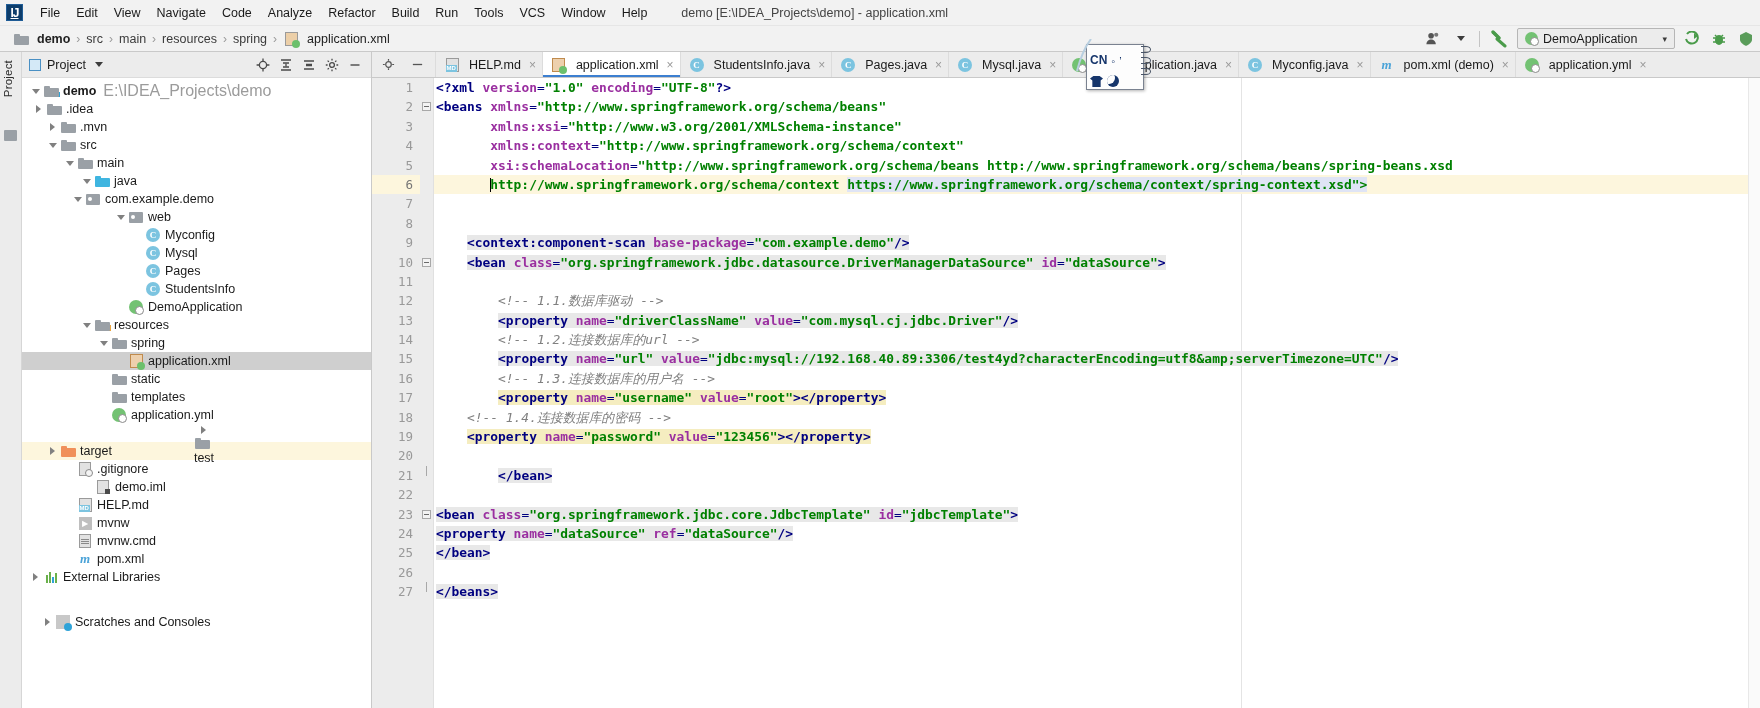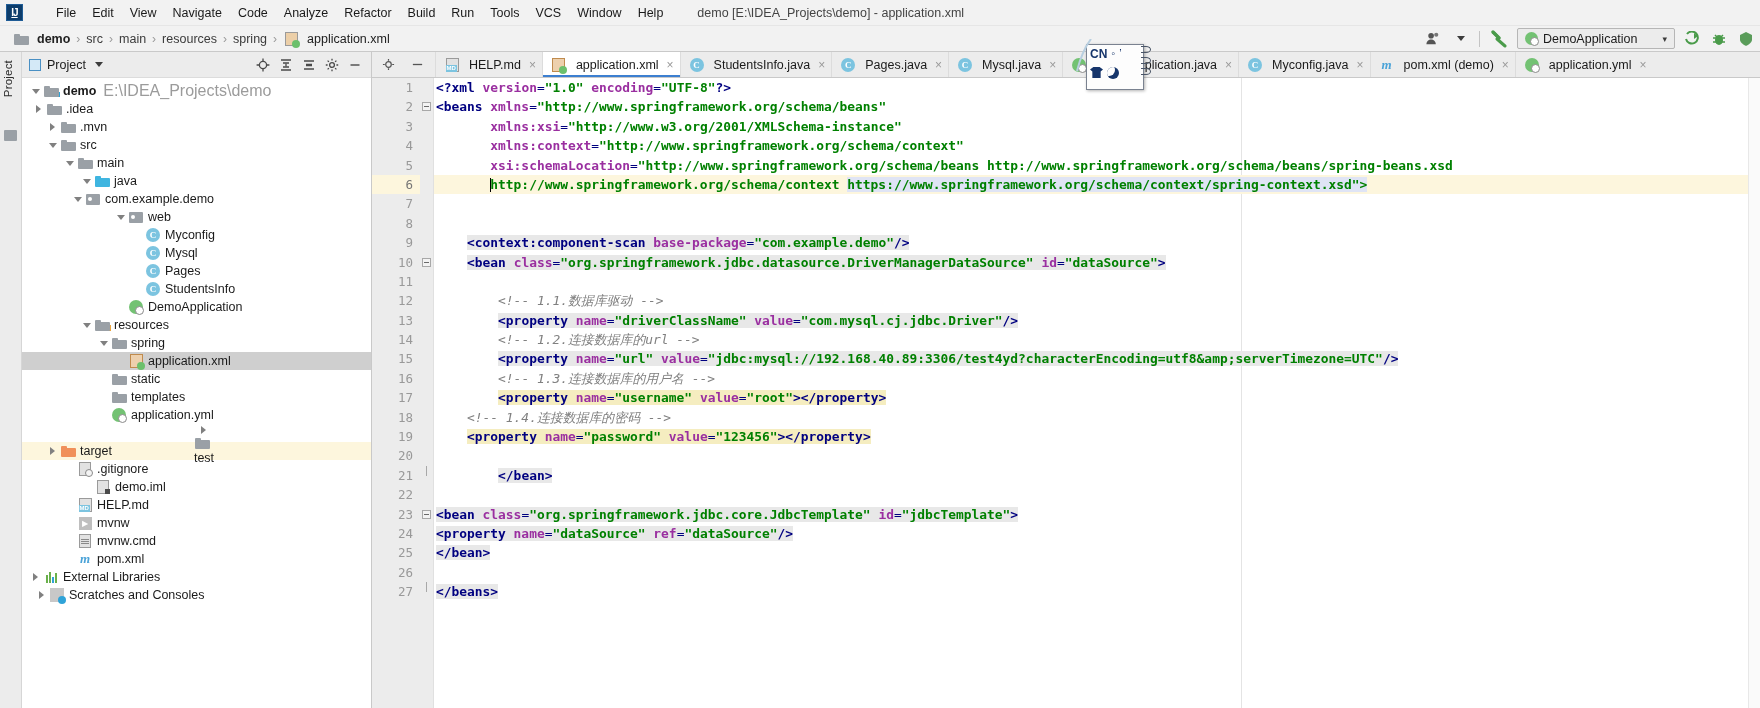--- a/index.html
+++ b/index.html
@@ -15,25 +15,25 @@
 
   
   .menubar {
     height: 26px; background: #f2f2f2;
     display: flex; align-items: center;
     padding-left: 6px;
     border-bottom: 1px solid #e6e6e6;
     position: relative;
   }
   .idea-logo {
-    width: 17px; height: 17px; margin-right: 25px;
+    width: 17px; height: 17px; margin-right: 9px;
     background: #0d3d6b;
     border: 1px solid #1f5c96;
     display: flex; align-items: center; justify-content: center;
-    color: #fff; font-size: 10px; font-weight: bold;
+    color: #fff; font-size: 12px; font-weight: bold;
     font-family: "Liberation Sans", sans-serif;
     letter-spacing: -1px;
     text-decoration: underline;
   }
   .menu-item {
     padding: 3px 8px; font-size: 12.5px; color: #1a1a1a;
     white-space: nowrap; cursor: default;
   }
   .win-title {
     margin-left: 26px; font-size: 12.5px; color: #444;
@@ -340,21 +340,21 @@
   .ime {
     position: absolute; left: 1086px; top: 44px;
     width: 58px; height: 46px;
     background: #fdfdfd;
     border: 1px solid #7a8290;
     box-shadow: 1px 1px 3px rgba(0,0,0,.3);
     z-index: 60;
     display: flex; flex-direction: column;
     padding: 2px 3px;
   }
-  .ime-row { display: flex; align-items: flex-start; gap: 4px; height: 21px; }
+  .ime-row { display: flex; align-items: flex-end; gap: 4px; height: 21px; }
   .ime-cn { font-size: 12px; font-weight: bold; color: #16356b; font-family: "Liberation Sans", sans-serif; }
   .ime-dot { font-size: 11px; color: #16356b; }
   .ime-shirt {
     width: 13px; height: 11px; background: #16356b;
     clip-path: polygon(0 22%, 26% 0, 74% 0, 100% 22%, 82% 40%, 82% 100%, 18% 100%, 18% 40%);
   }
   .ime-moon {
     width: 12px; height: 12px; border-radius: 50%;
     background: #16356b; position: relative; overflow: hidden;
   }
@@ -772,21 +772,21 @@
             <span class="ticon">
               <span class="lib-ico">
                 <i style="height:8px"></i>
                 <i style="height:11px"></i>
                 <i style="height:6px;background:#2fa3d8"></i>
                 <i style="height:10px"></i>
               </span>
             </span>
             <span class="tlabel">External Libraries</span>
           </div>
-          <div class="trow" style="padding-left: 14px;">
+          <div class="trow" style="padding-left: 20px; margin-top: 27px;">
             <span class="arrow">
               <span class="arr-r"></span>
             </span>
             <span class="ticon">
               <span class="scratch-ico"></span>
             </span>
             <span class="tlabel">Scratches and Consoles</span>
           </div>
         </div>
     </div>

